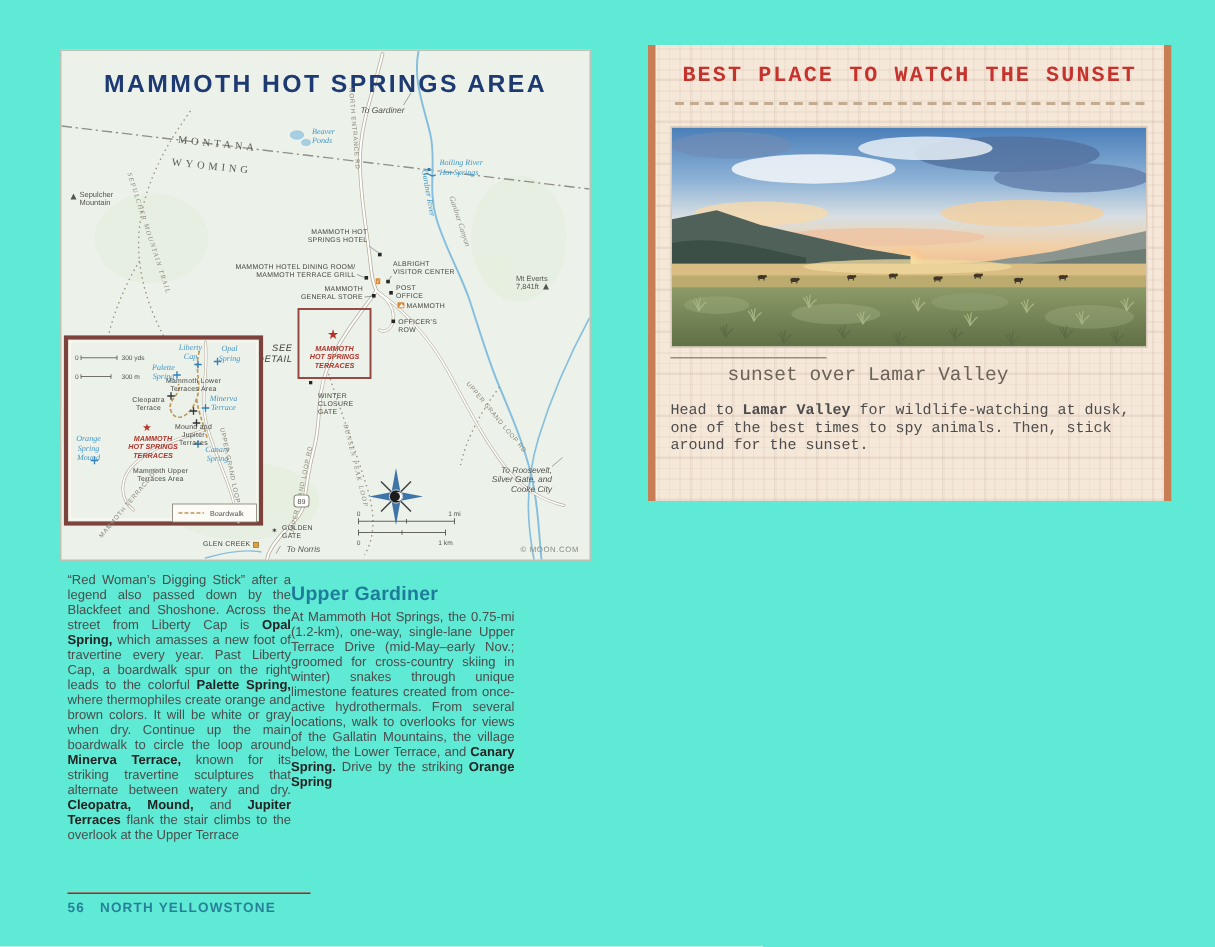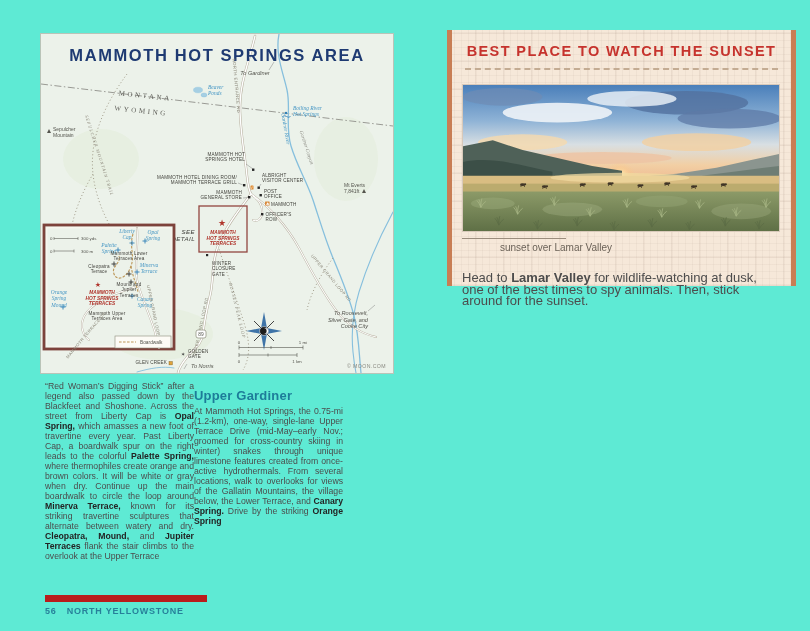--- a/index.html
+++ b/index.html
@@ -47,39 +47,39 @@
   
   .cols-left{position:absolute;left:45px;top:381px;width:308px;display:flex;gap:0;}
   .cols-left .col{width:149px;}
   .col p{margin:0 0 1px 0;text-align:justify;}
   .cols-left .col p{font-size:8.7px;line-height:10px;}
   .col b{color:#232323;}
   h3{margin:0;}
   .h-teal{font-size:13px;color:var(--teal);margin:7px 0 3px 0;letter-spacing:.2px;}
 
   .footer{position:absolute;font-size:9px;font-weight:bold;letter-spacing:.8px;color:var(--footer_teal);}
-  .footer-left{left:45px;top:595px;width:162px;border-top:7px solid #b91c1c;padding-top:4px;}
+  .footer-left{left:45px;top:595px;width:162px;border-top:1px solid #b91c1c;padding-top:4px;}
   .footer-left .num{margin-right:10px;}
 
   
-  .callout{position:absolute;left:42px;top:30px;width:349px;height:256px;background:var(--callout_bg);
+  .callout{position:absolute;left:27px;top:30px;width:349px;height:304px;background:var(--callout_bg);
     background-image:
       repeating-linear-gradient(0deg, rgba(150,130,115,.07) 0 1px, transparent 1px 7px),
       repeating-linear-gradient(90deg, rgba(150,130,115,.07) 0 1px, transparent 1px 7px),
       repeating-linear-gradient(0deg, rgba(140,110,95,.06) 0 2px, transparent 2px 28px),
-      repeating-linear-gradient(90deg, rgba(140,110,95,.06) 0 2px, transparent 2px 28px);}
+      repeating-linear-gradient(90deg, rgba(140,110,95,.06) 0 2px, transparent 2px 28px); font-family: Liberation Mono, monospace;}
   .callout::before,.callout::after{content:"";position:absolute;top:0;bottom:0;width:5px;background:var(--callout_border);}
   .callout::before{left:0;} .callout::after{right:0;}
   .callout-title{margin:0;position:absolute;left:0;right:0;top:13px;text-align:center;
     font-size:14.5px;font-weight:bold;letter-spacing:1.4px;color:var(--red_title);}
   .callout-dash{position:absolute;left:18px;right:18px;top:38px;border-top:2px dashed #c3ab92;}
   .photo{position:absolute;left:15px;top:54px;width:318px;height:148px;border:1px solid #d8c9ba;box-sizing:border-box;}
   .cap-rule{position:absolute;left:15px;top:208px;width:104px;border-top:1px solid #9b8d7d;}
-  .caption{position:absolute;left:15px;top:212px;font-size:10px;color:#6b6258;padding-left:38px;}
-  .callout-body{position:absolute;left:15px;top:229px;width:319px;font-size:13px;line-height:11.6px;color:#4c4c4c;}
+  .caption{position:absolute;left:15px;top:212px;font-size:13px;color:#6b6258;padding-left:38px;}
+  .callout-body{position:absolute;left:15px;top:229px;width:319px;font-size:10px;line-height:11.6px;color:#4c4c4c;}
 </style>
 </head>
 <body>
 
 <div class="spread">
 
   <section class="page page-left">
 
     <figure class="map-fig">
       <svg width="352" height="339" viewBox="0 0 352 339">

